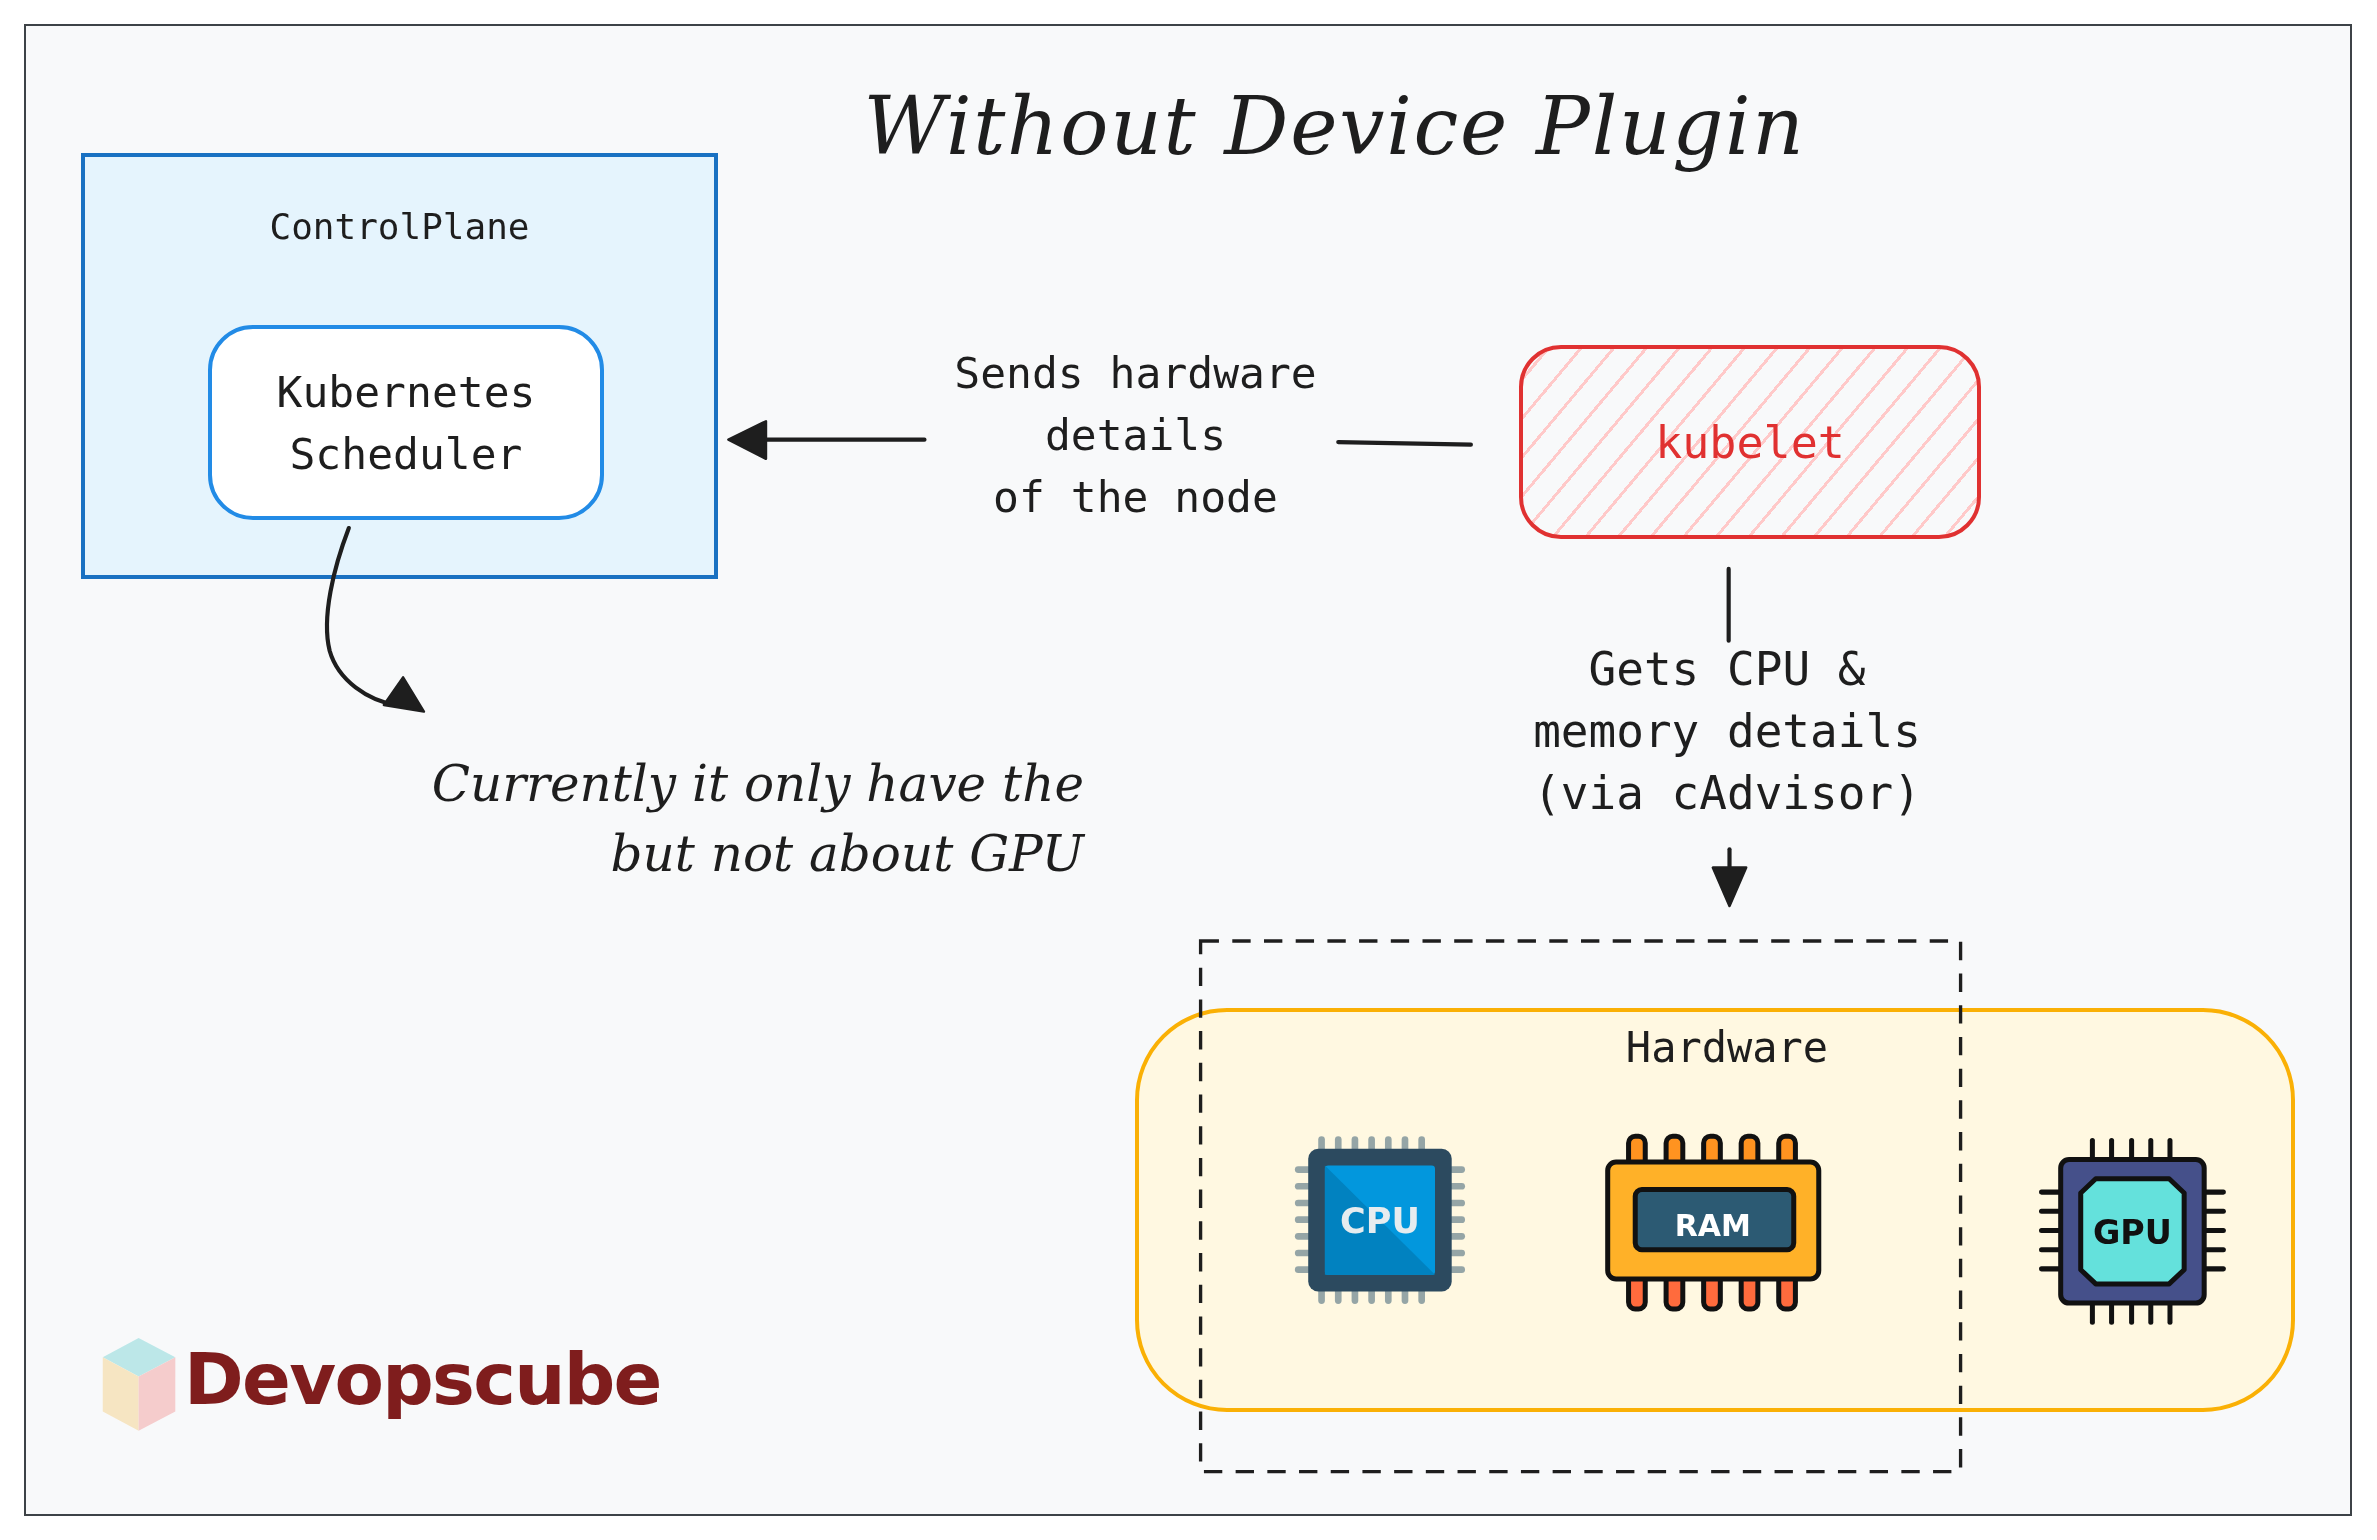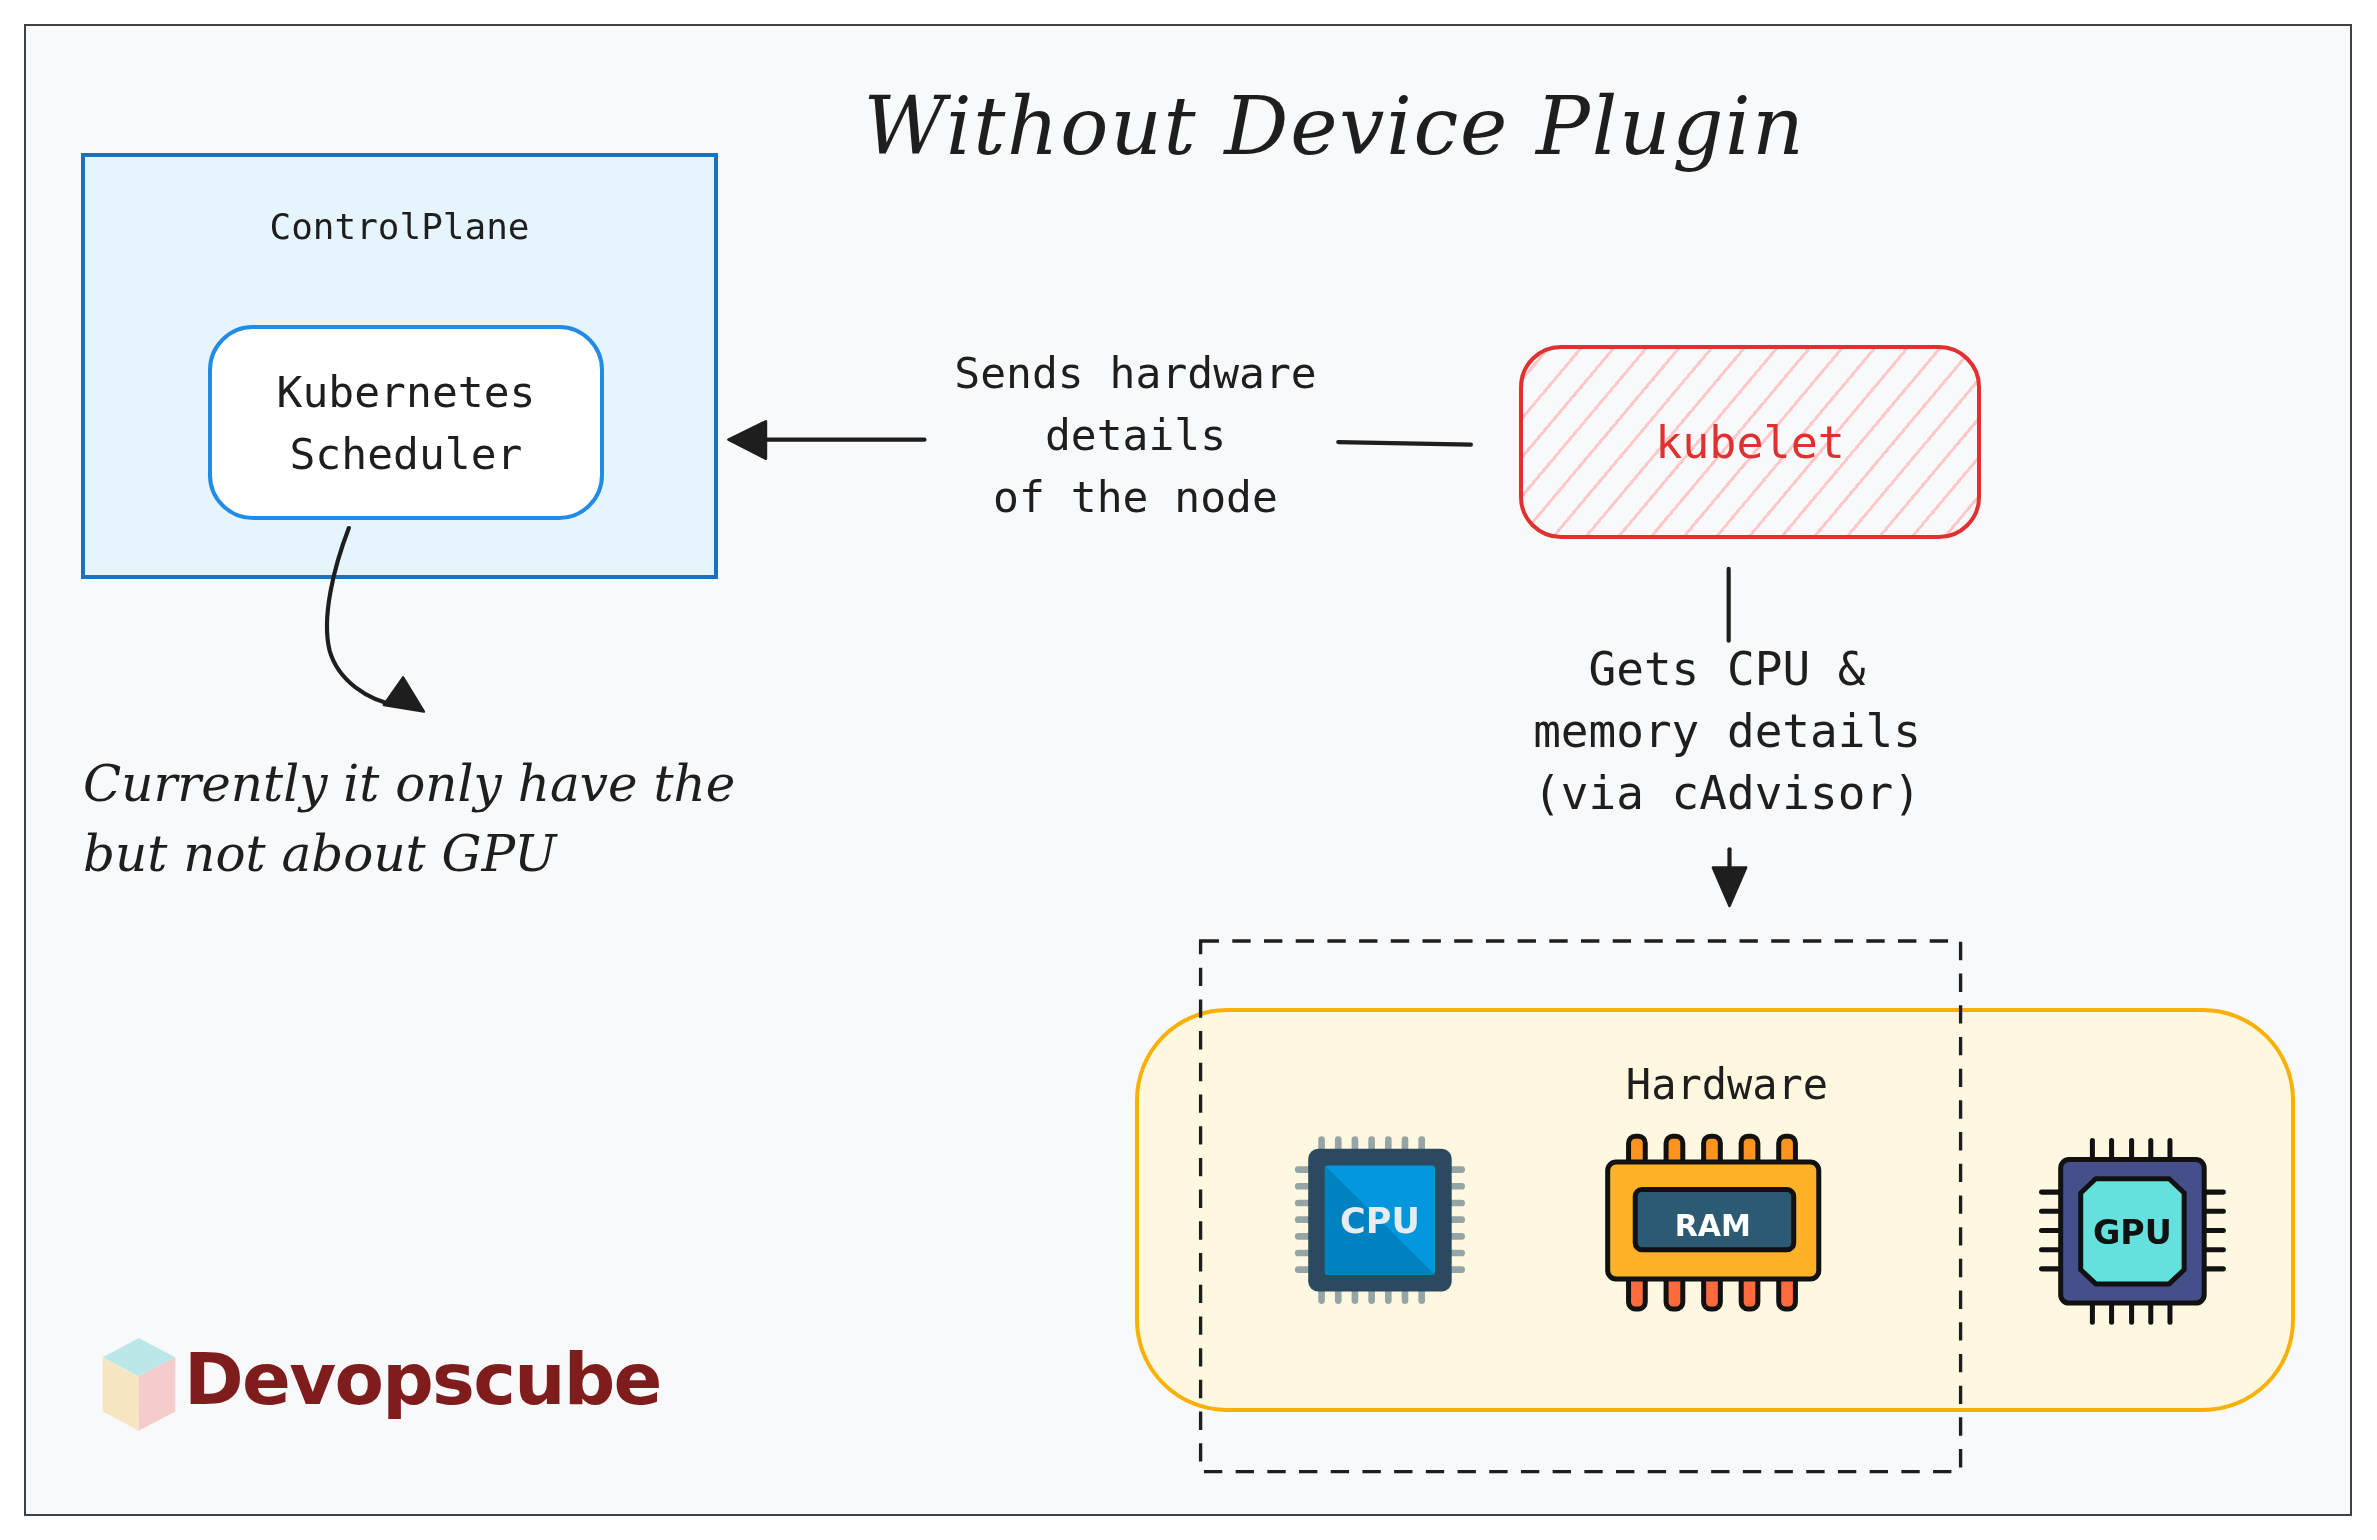--- a/index.html
+++ b/index.html
@@ -19,25 +19,25 @@
                display: flex; align-items: center; justify-content: center; text-align: center;
                font-size: 43px; line-height: 62px; }
   .sends { left: 885px; top: 342px; width: 501px; text-align: center; font-size: 43px; line-height: 62px; }
   .kubelet { left: 1519px; top: 345px; width: 462px; height: 194px; border: 4.2px solid #e03131;
              border-radius: 42px; box-sizing: border-box;
              background-color: #f8f9fa;
              background-image: repeating-linear-gradient(-50deg, transparent 0, transparent 22px, #ffc9c9 22px, #ffc9c9 25px);
              display: flex; align-items: center; justify-content: center;
              color: #e03131; font-size: 45px; }
   .gets { left: 1485px; top: 638px; width: 484px; text-align: center; font-size: 46px; line-height: 62px; }
-  .note { left: 83px; top: 749px; width: 1001px; text-align: left;
+  .note { left: 83px; top: 749px; width: 1001px; text-align: right;
           font-family: "DejaVu Serif", serif; font-style: italic; font-size: 50px; line-height: 70px; }
   .hardware { left: 1135px; top: 1008px; width: 1160px; height: 404px; background: #fff8e1;
               border: 4.2px solid #fab005; border-radius: 92px; box-sizing: border-box; }
-  .hw-label { left: 1552px; top: 1023px; width: 350px; text-align: center; font-size: 42px; line-height: 50px; margin-top: 37px; }
+  .hw-label { left: 1552px; top: 1023px; width: 350px; text-align: center; font-size: 42px; line-height: 50px; }
   .logo-text { left: 184px; top: 1333px; font-family: "DejaVu Sans", sans-serif; font-weight: bold;
                font-size: 72px; color: #7f1d1d; letter-spacing: -1.7px; line-height: 92px; }
   svg.overlay { position: absolute; left: 0; top: 0; }
 </style>
 </head>
 <body>
 
 <div class="frame"></div>
 
 <div class="abs title">Without Device Plugin</div>

